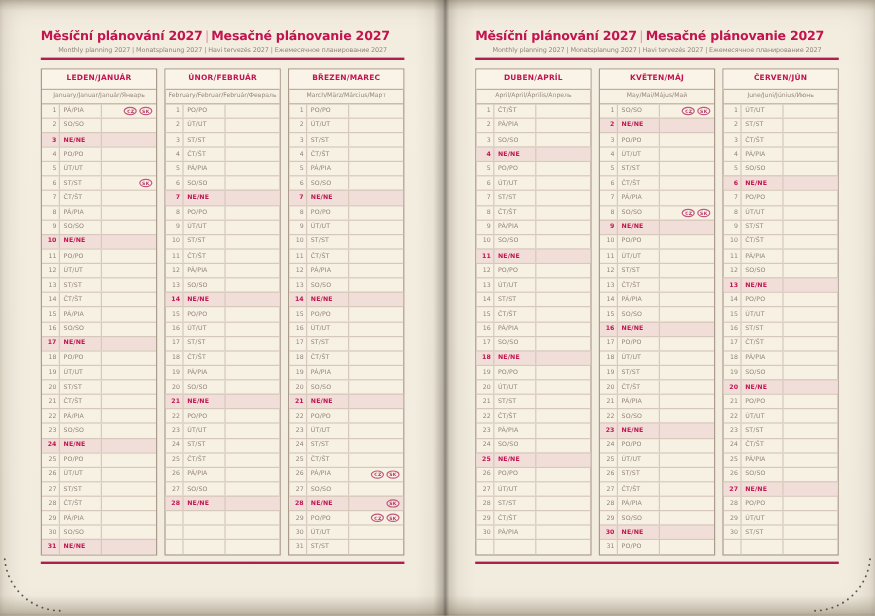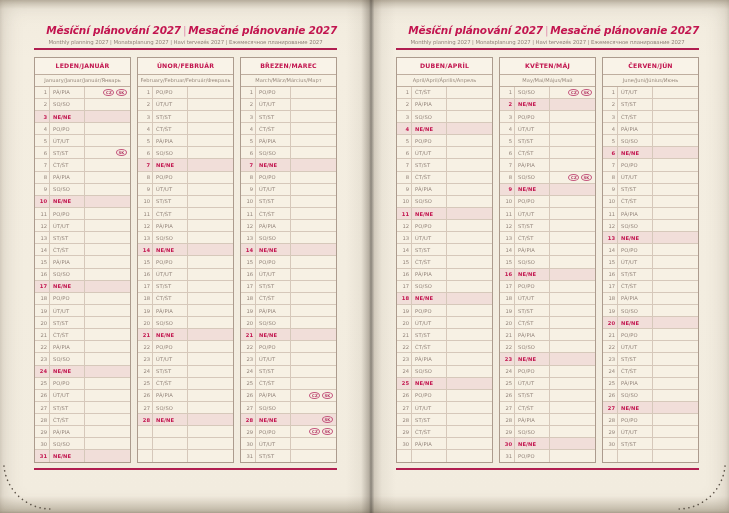--- a/index.html
+++ b/index.html
@@ -26,22 +26,22 @@
       rgba(52,46,39,.55) 50%,
       rgba(110,98,82,.25) 57%,
       rgba(110,98,82,.07) 72%,
       rgba(110,98,82,0) 100%);
   }
   .page{position:absolute;top:10px;width:303px;height:492px;}
   .page.left{left:34px;}
   .page.right{left:396px;}
 
   .ptitle{
-    margin-top:14px;text-align:right;white-space:nowrap;
-    font-size:10.5px;font-weight:bold;letter-spacing:-0.2px;color:#c2154f;font-style:italic;
+    margin-top:14px;text-align:left;white-space:nowrap;
+    font-size:10.5px;font-weight:bold;letter-spacing:-0.2px;color:#c2154f;
   }
   .ptitle .sep{color:#e093b1;font-weight:normal;padding:0 2px;}
   .psub{
     margin-top:3px;text-align:center;white-space:nowrap;overflow:hidden;
     font-size:5.4px;color:#93847a;letter-spacing:-0.1px;
   }
   .hrule{height:1.7px;background:#b01e50;margin-top:3px;}
   .brule{height:2px;background:#b01e50;margin-top:5px;}
 
   .tables{display:flex;justify-content:space-between;margin-top:7px;height:406px;}

